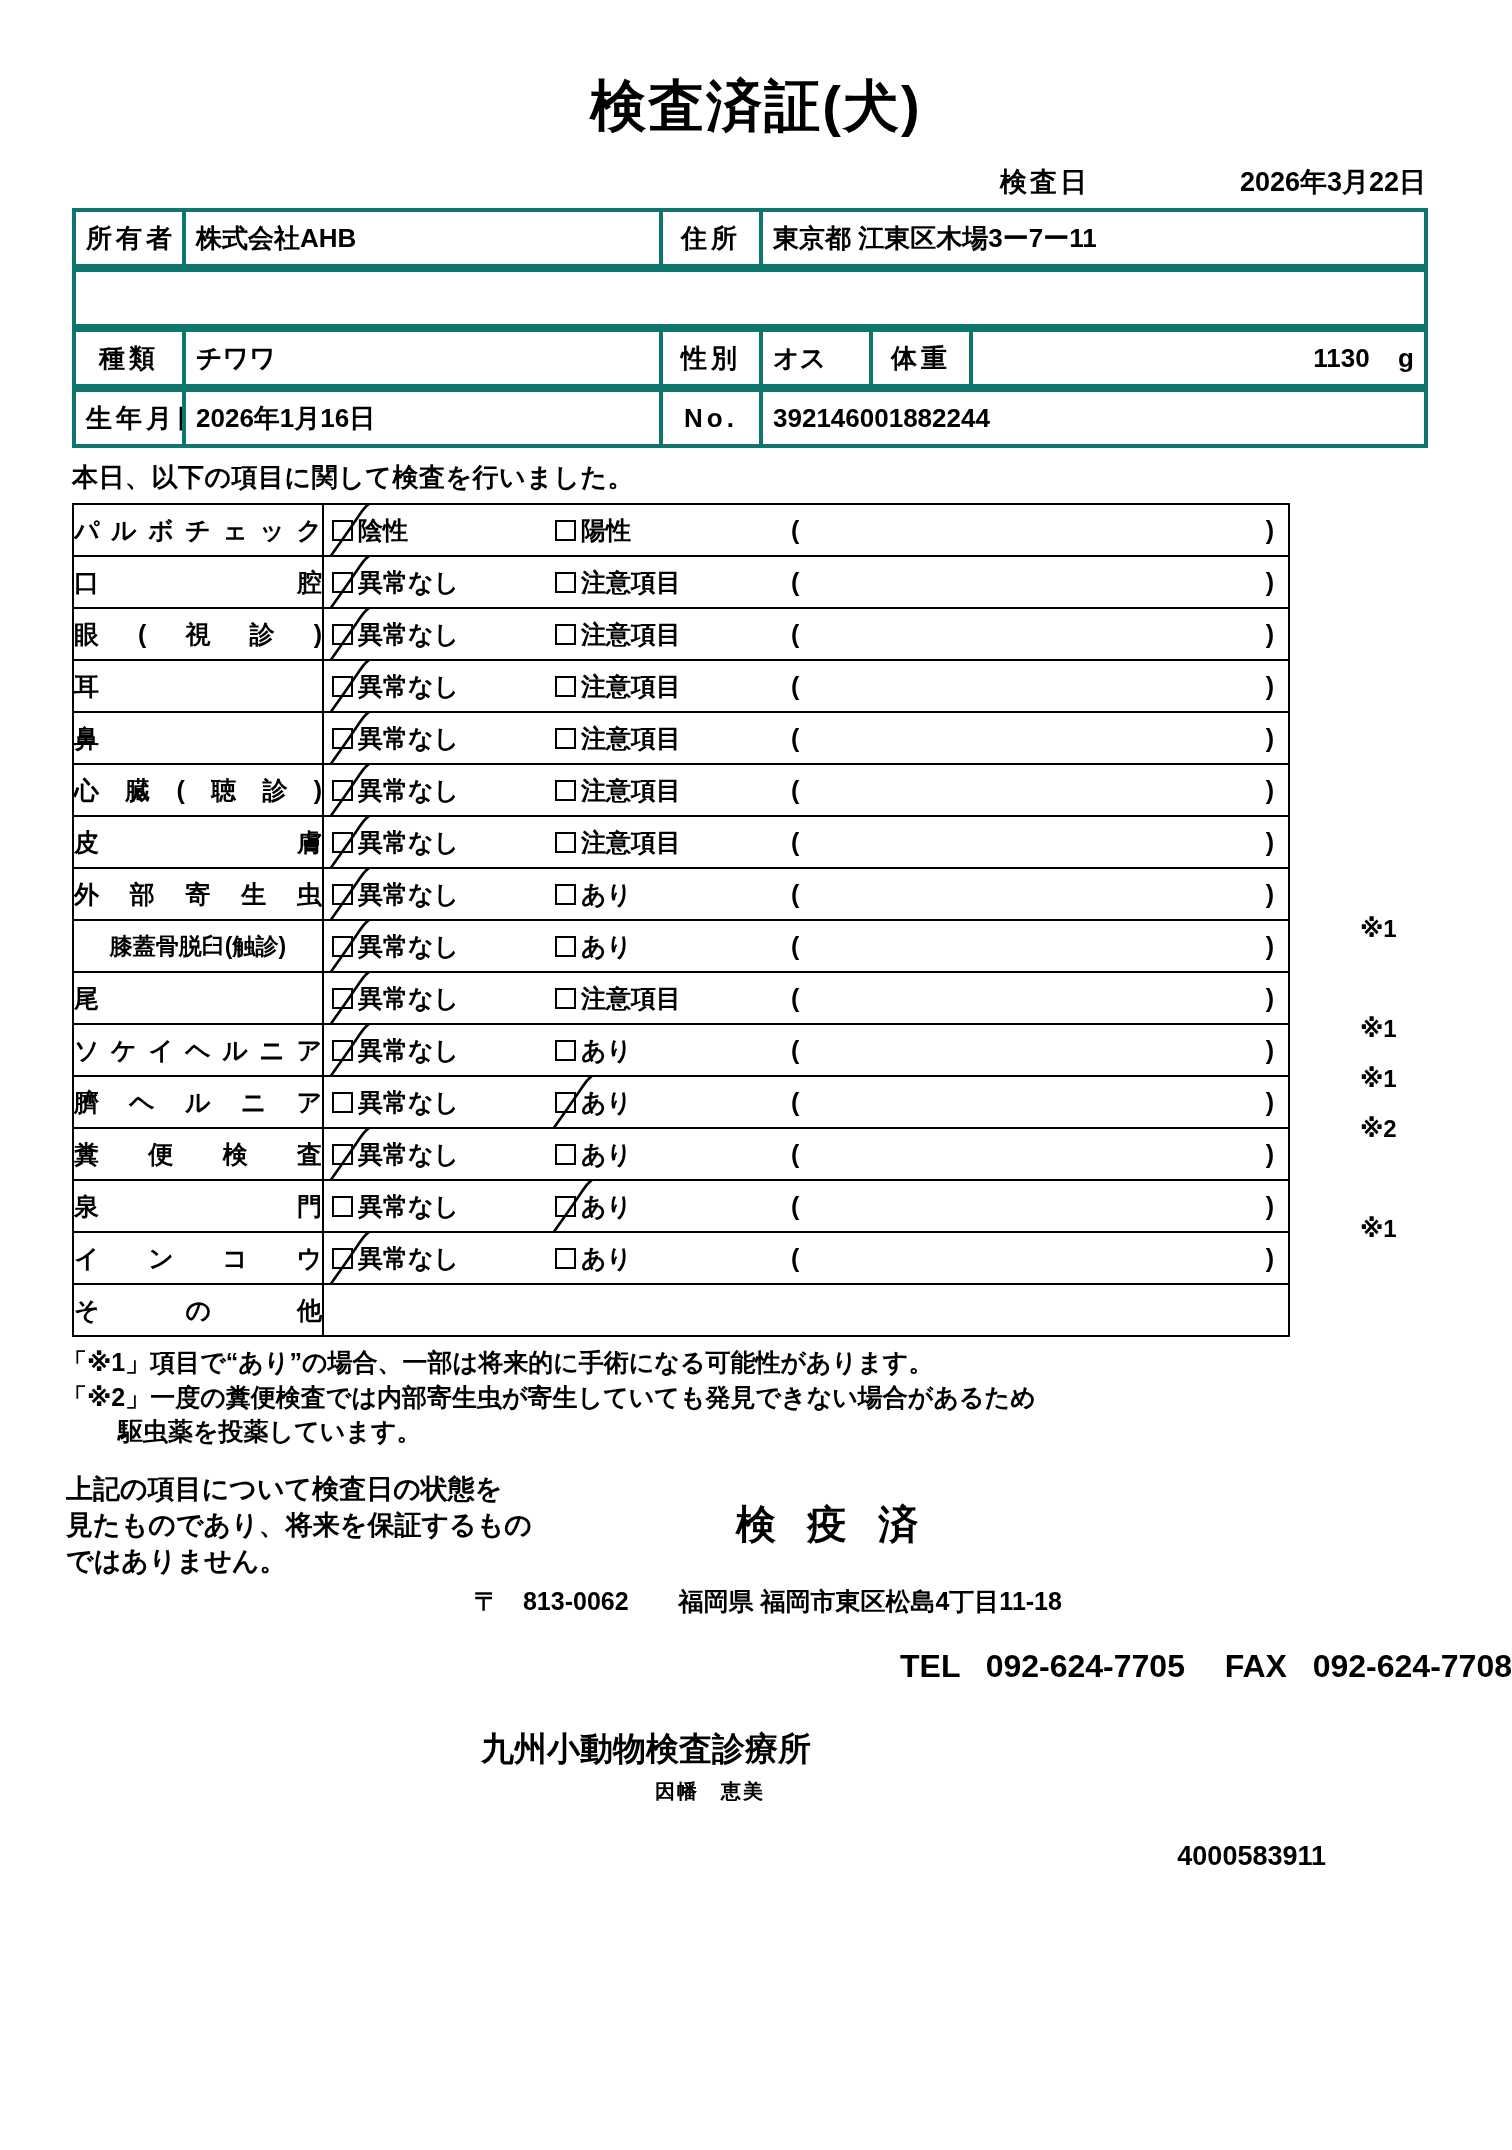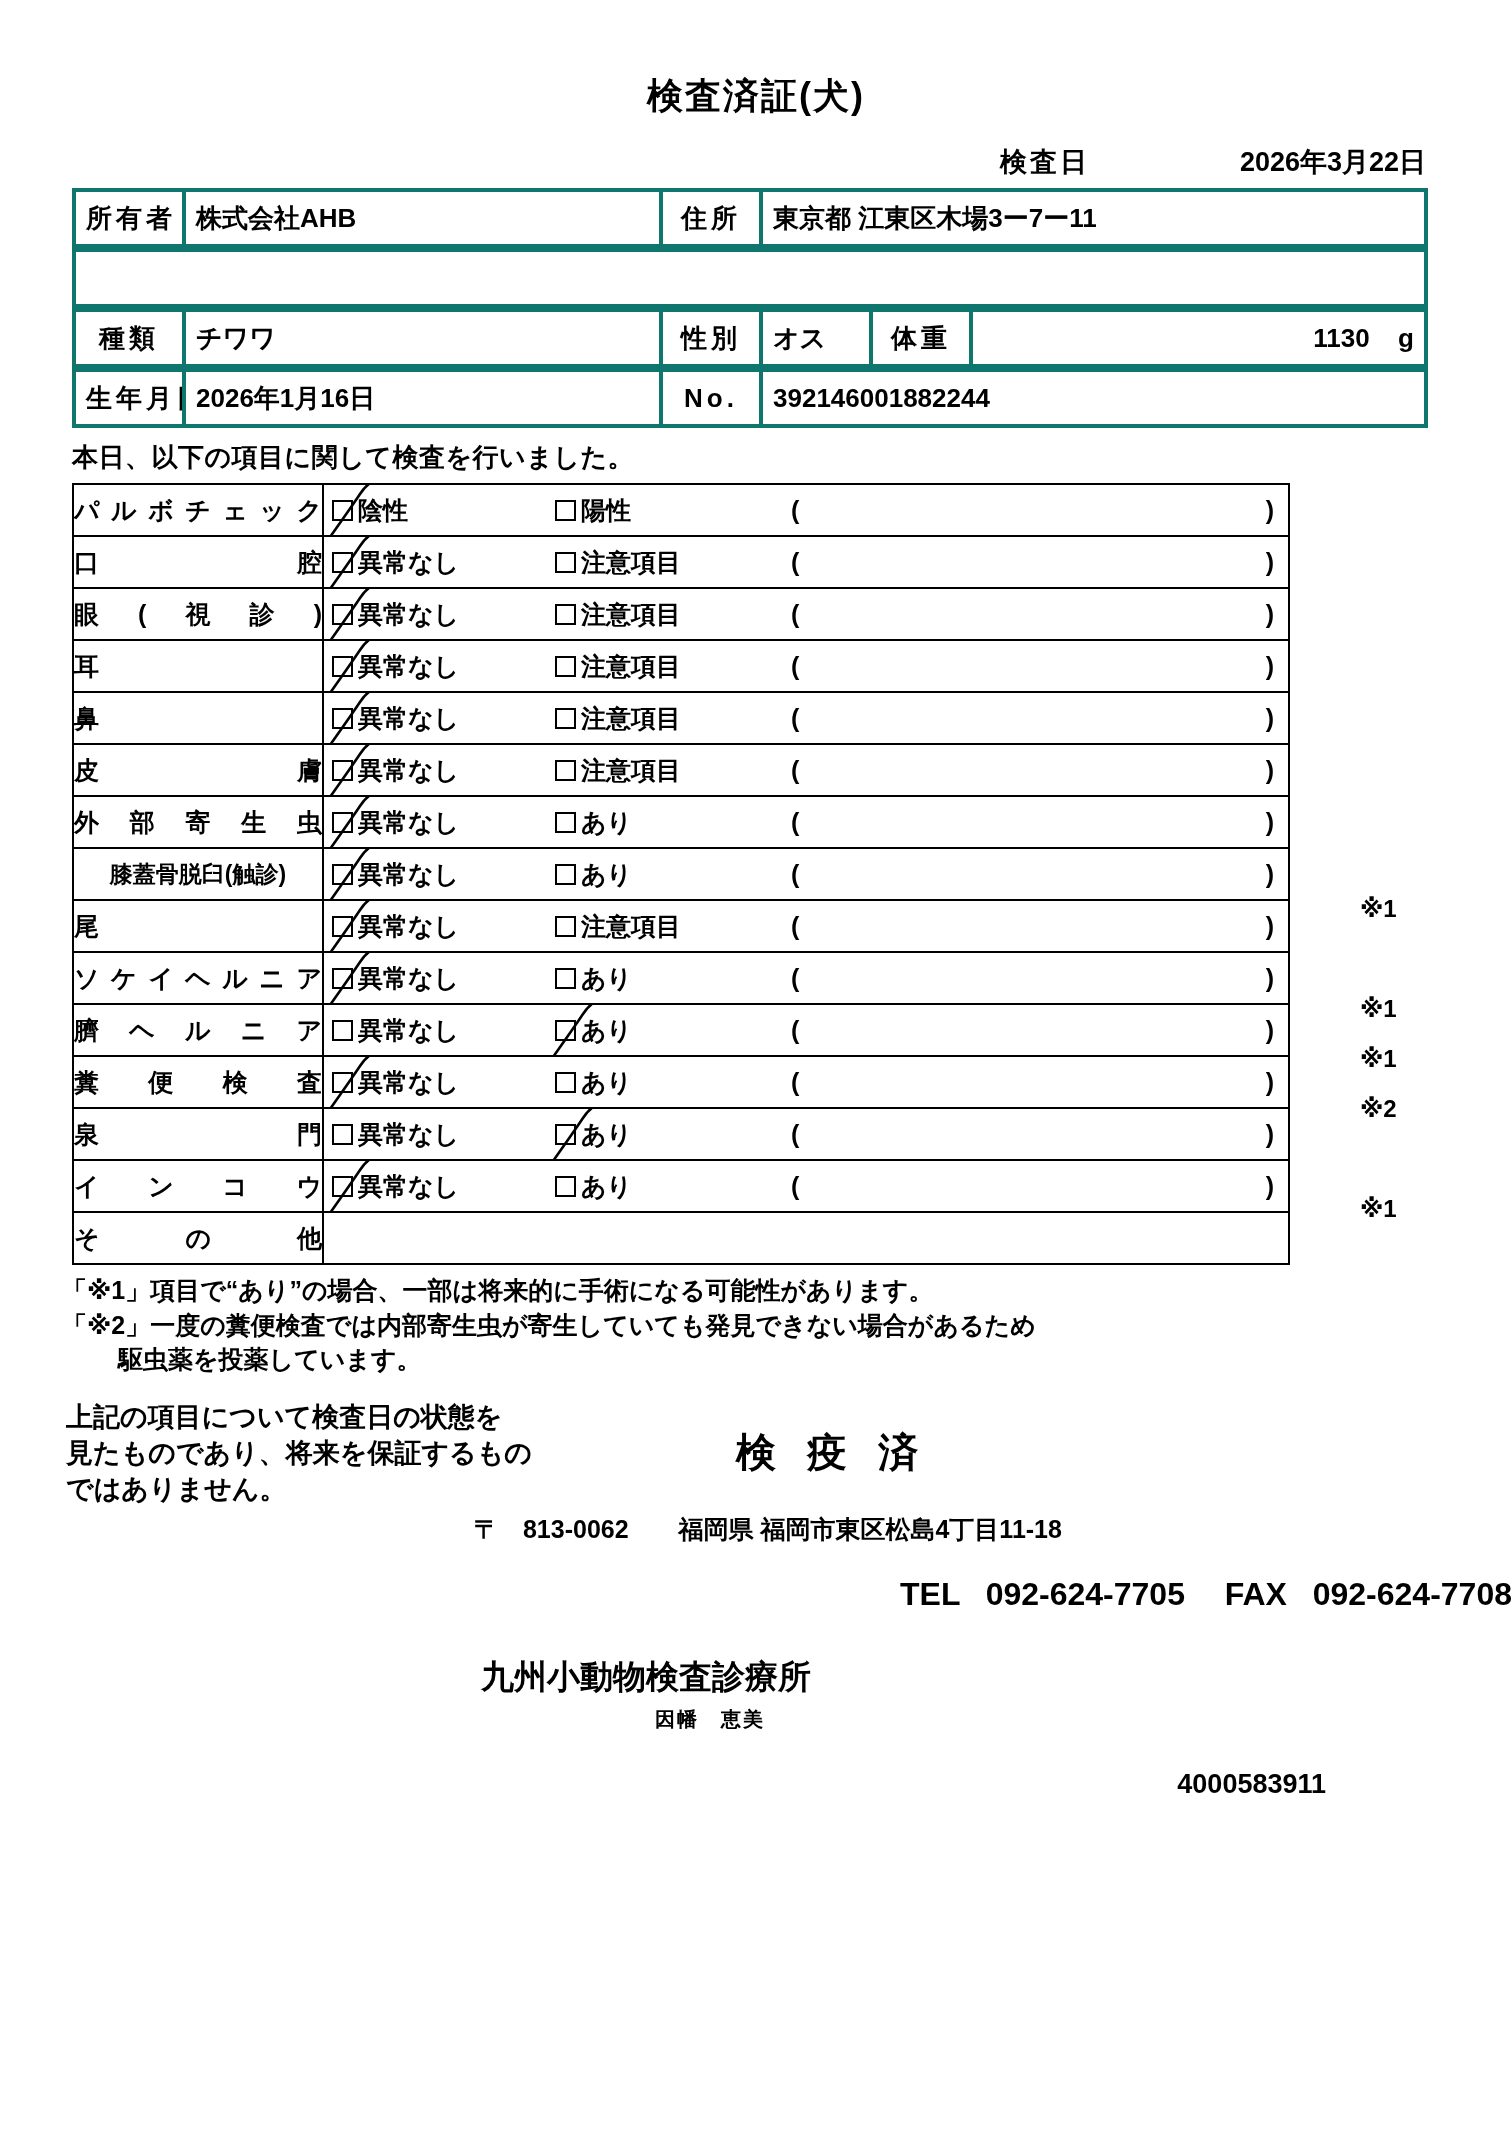--- a/index.html
+++ b/index.html
@@ -19,21 +19,21 @@
     position: relative;
     width: 1512px;
     height: 2150px;
     padding: 0;
     box-sizing: border-box;
   }
 
   
   .title {
     text-align: center;
-    font-size: 36px;
+    font-size: 56px;
     font-weight: 700;
     letter-spacing: 2px;
     padding-top: 78px;
     line-height: 1;
   }
 
   
   .date-line {
     display: flex;
     justify-content: flex-end;
@@ -420,20 +420,41 @@
                 <span class="opt second">
                   <span class="box"></span>
                   <span>注意項目</span>
                 </span>
                 <span class="paren-open">(</span>
                 <span class="paren-close">)</span>
               </div>
             </td>
           </tr>
           <tr>
+            <td class="item-name">心臓(聴診)</td>
+            <td class="opts">
+              <div class="opt-row">
+                <span class="opt first">
+                  <span class="box">
+                    <svg class="stroke" viewBox="0 0 80 86">
+                      <path d="M8 80 C 22 58, 36 40, 52 16 C 56 10, 60 6, 64 4"></path>
+                    </svg>
+                  </span>
+                  <span>異常なし</span>
+                </span>
+                <span class="opt second">
+                  <span class="box"></span>
+                  <span>注意項目</span>
+                </span>
+                <span class="paren-open">(</span>
+                <span class="paren-close">)</span>
+              </div>
+            </td>
+          </tr>
+          <tr>
             <td class="item-name">皮膚</td>
             <td class="opts">
               <div class="opt-row">
                 <span class="opt first">
                   <span class="box">
                     <svg class="stroke" viewBox="0 0 80 86">
                       <path d="M8 80 C 22 58, 36 40, 52 16 C 56 10, 60 6, 64 4"></path>
                     </svg>
                   </span>
                   <span>異常なし</span>

